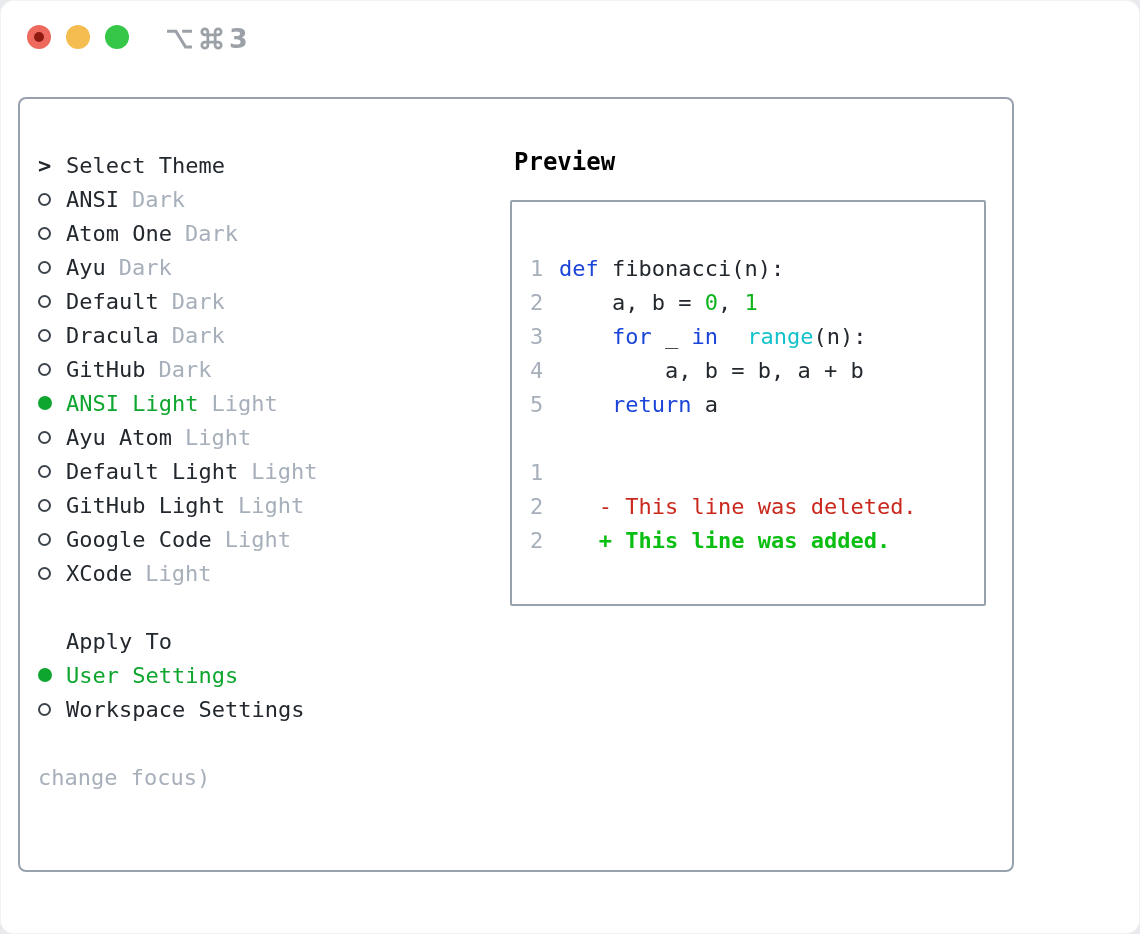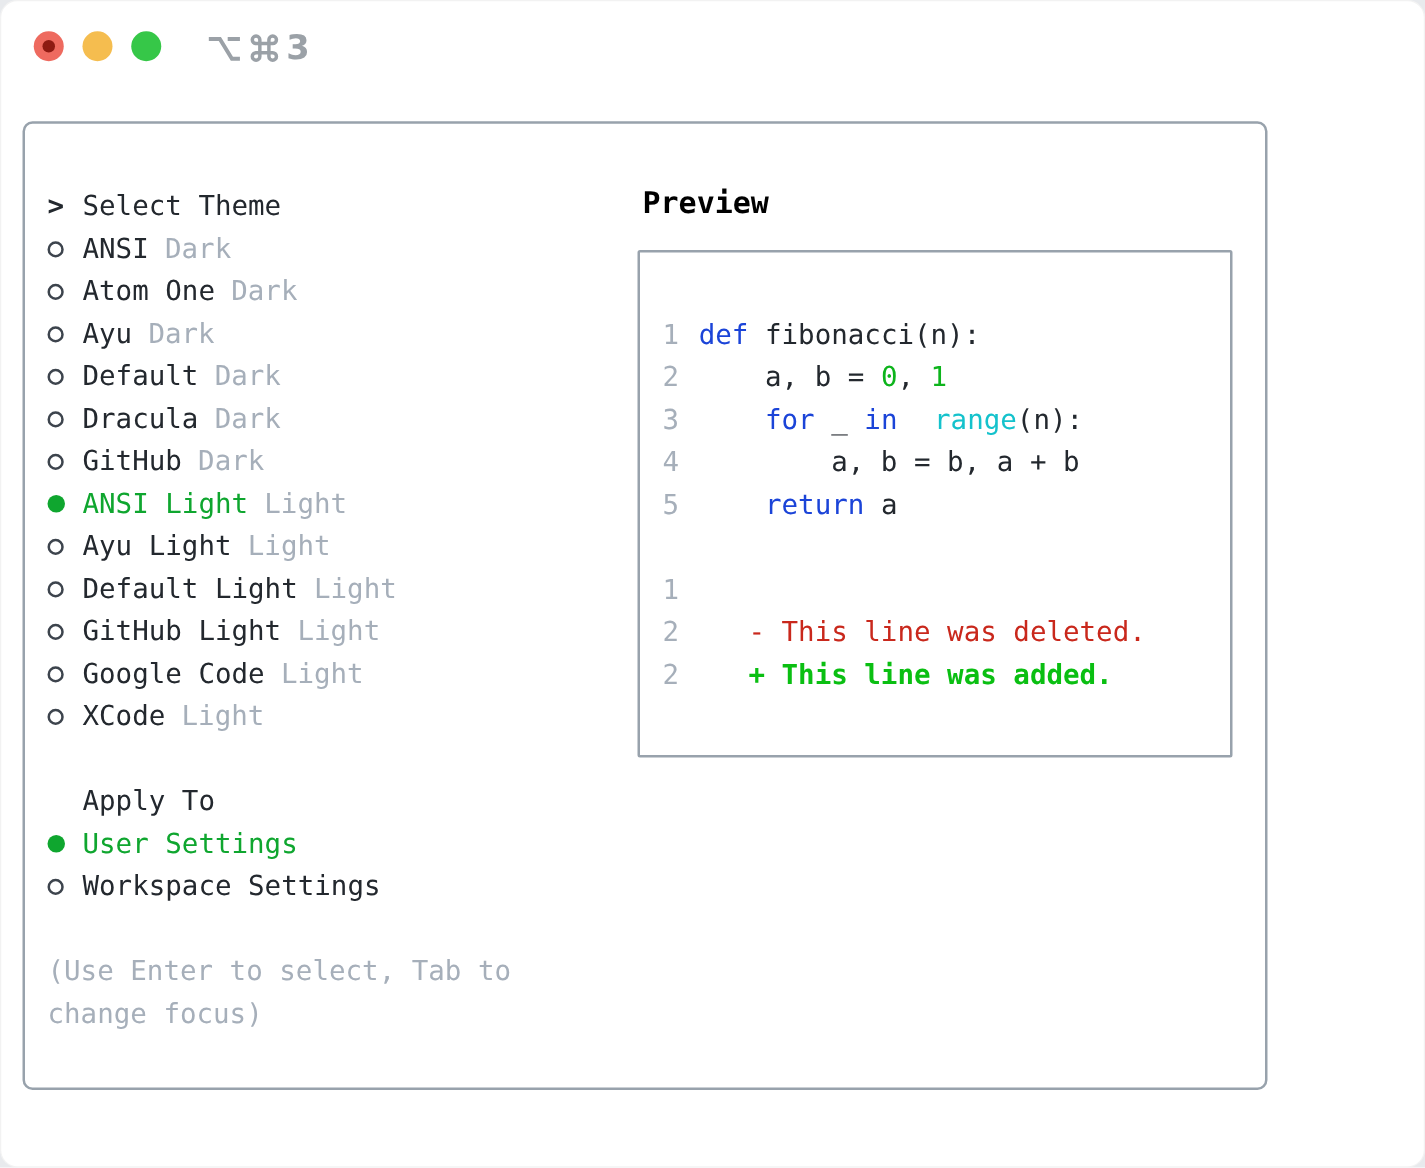--- a/index.html
+++ b/index.html
@@ -153,21 +153,21 @@
       <span class="mark">
           <span class="circle filled"></span>
         </span>
       <span class="name">ANSI Light</span>
       <span class="tag">Light</span>
     </div>
     <div class="row">
       <span class="mark">
           <span class="circle"></span>
         </span>
-      <span class="name">Ayu Light</span>
+      <span class="name">Ayu Atom</span>
       <span class="tag">Light</span>
     </div>
     <div class="row">
       <span class="mark">
           <span class="circle"></span>
         </span>
       <span class="name">Default Light</span>
       <span class="tag">Light</span>
     </div>
     <div class="row">
@@ -207,23 +207,20 @@
     <div class="row">
       <span class="mark">
           <span class="circle"></span>
         </span>
       <span class="name">Workspace Settings</span>
     </div>
 
     <div class="row spacer"></div>
 
     <div class="row hint">
-      <span>(Use Enter to select, Tab to</span>
-    </div>
-    <div class="row hint">
       <span>change focus)</span>
     </div>
   </div>
 
   <div class="preview-hdr">
     <span>Preview</span>
   </div>
 
   <div class="preview-box">
 

